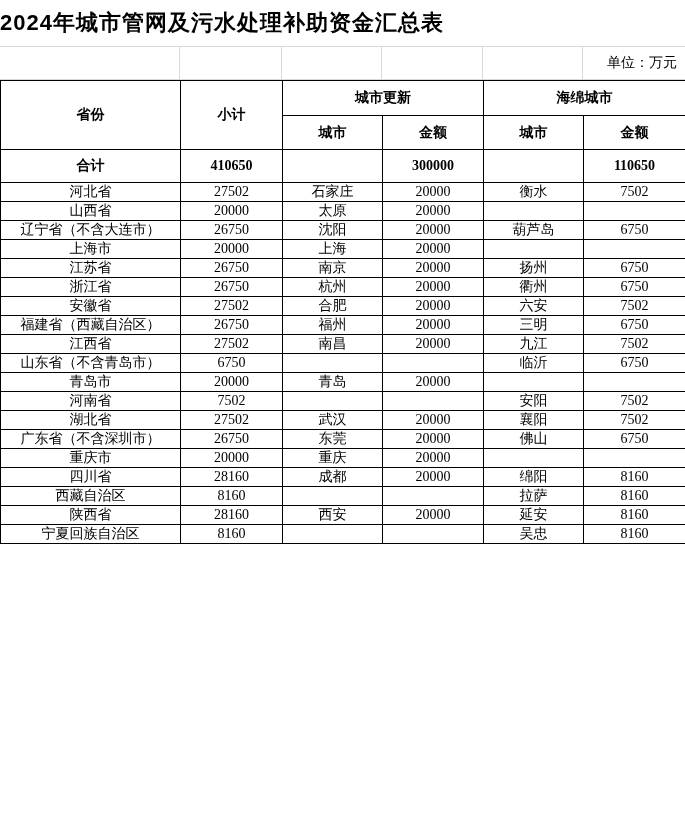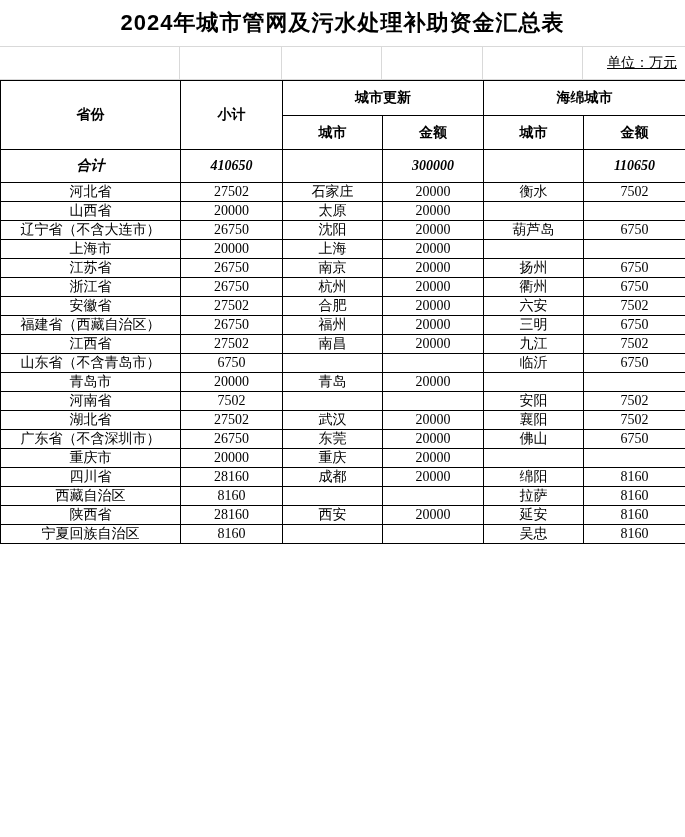--- a/index.html
+++ b/index.html
@@ -16,46 +16,46 @@
   .grid-row .gc { border-right:1px solid #d9d9d9; height:100%; }
   .grid-row .gc:last-child { border-right:none; }
   .gc.c0{width:180px} .gc.c1{width:102px} .gc.c2{width:100px}
   .gc.c3{width:101px} .gc.c4{width:100px} .gc.c5{width:102px}
 
   .attach-row { height:28px; }
   .attach-row .gc.c0 { display:flex; align-items:center; padding-left:6px; font-size:14px; }
 
   .title-row {
     height:47px; width:685px; border-bottom:1px solid #d9d9d9;
-    display:flex; align-items:center; justify-content:center;
+    display:flex; align-items:center; 
   }
   .title-row .title-text {
     font-size:22px; font-weight:bold; letter-spacing:1px;
     font-family:"Liberation Sans","DejaVu Sans",sans-serif;
   }
 
   .unit-row { height:33px; }
   .unit-row .gc.c5 {
     display:flex; align-items:center; justify-content:flex-end;
-    padding-right:8px; font-size:14px; white-space:nowrap;text-decoration:underline;
+    padding-right:8px; font-size:14px; white-space:nowrap;
   }
 
   table.main {
     width:685px; border-collapse:collapse; table-layout:fixed;
   }
   table.main th, table.main td {
     border:1px solid #000000;
     text-align:center; vertical-align:middle;
     font-size:14px; white-space:nowrap; overflow:hidden;
     padding:0;
   }
   table.main th { font-weight:bold;margin-left:24px; }
   tr.hdr1 { height:35px; }
   tr.hdr2 { height:34px;padding-left:16px; }
-  tr.total-row { height:33px;font-style:italic; }
+  tr.total-row { height:33px; }
   tr.total-row td { font-weight:bold; }
   tbody tr.data-row { height:17px; }
 </style>
 </head>
 <body>
 
 <div class="sheet">
 
 
   <div class="title-row">

